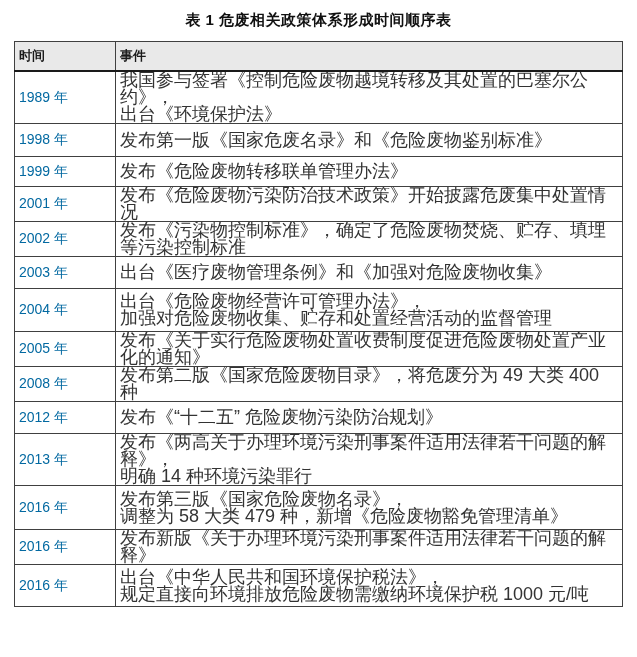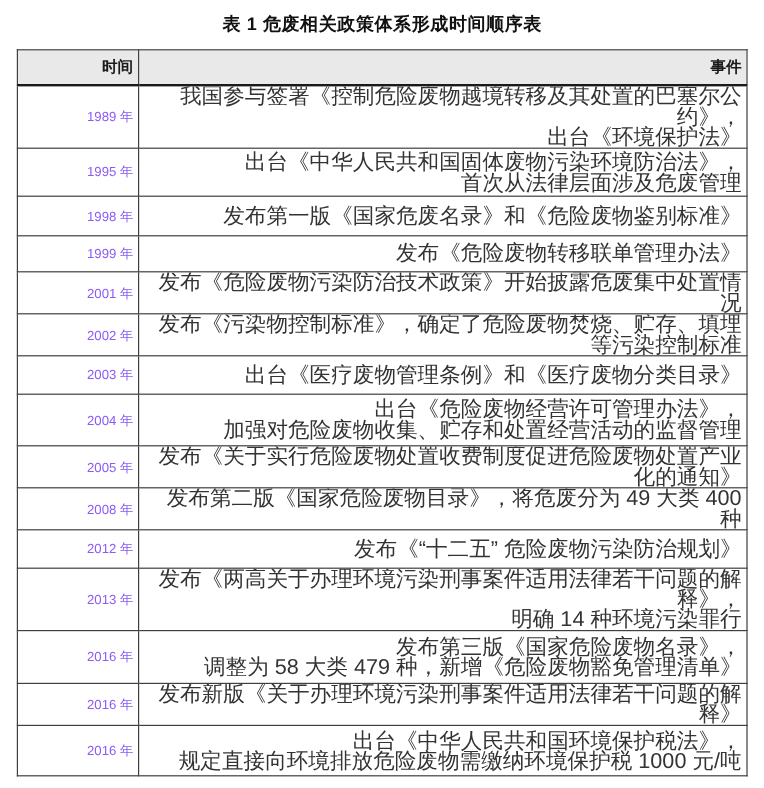--- a/index.html
+++ b/index.html
@@ -29,36 +29,36 @@
   table.policy{
     border-collapse:collapse;
     table-layout:fixed;
     width:609px;
     margin:11px 0 0 14px;
     border:1px solid var(--outer);
   }
   col.c-year{width:101px;}
   th,td{
     border:1px solid var(--border);
-    text-align:right;
+    text-align:left;
     vertical-align:middle;
     padding:0 4px;
     overflow:hidden;
   }
   th{
     background:var(--header-bg);
     font-size:13px;
     font-weight:bold;
     color:#1a1a1a;
     height:28px;
     border-bottom:2px solid #1a1a1a;
   }
   td.year{
-    font-size:11px;
-    color:#8b5cf6;
+    font-size:14px;
+    color:#0369a1;
     white-space:nowrap;
   }
   td.event{
     font-size:18px;
     color:#333333;
   }
   .line{line-height:17px;}
   .line:empty{display:none;}
   
   .h30{height:30px;} .h31{height:31px;} .h32{height:32px;} .h33{height:33px;}
@@ -83,27 +83,20 @@
       </tr>
     </thead>
     <tbody>
       <tr class="h42">
         <td class="year">1989 年</td>
         <td class="event">
           <div class="line">我国参与签署《控制危险废物越境转移及其处置的巴塞尔公约》，</div>
           <div class="line">出台《环境保护法》</div>
         </td>
       </tr>
-      <tr class="h40">
-        <td class="year">1995 年</td>
-        <td class="event">
-          <div class="line">出台《中华人民共和国固体废物污染环境防治法》，</div>
-          <div class="line">首次从法律层面涉及危废管理</div>
-        </td>
-      </tr>
       <tr class="h33">
         <td class="year">1998 年</td>
         <td class="event">
           <div class="line">发布第一版《国家危废名录》和《危险废物鉴别标准》</div>
 
         </td>
       </tr>
       <tr class="h30">
         <td class="year">1999 年</td>
         <td class="event">
@@ -121,21 +114,21 @@
       <tr class="h30">
         <td class="year">2002 年</td>
         <td class="event">
           <div class="line">发布《污染物控制标准》，确定了危险废物焚烧、贮存、填埋等污染控制标准</div>
 
         </td>
       </tr>
       <tr class="h32">
         <td class="year">2003 年</td>
         <td class="event">
-          <div class="line">出台《医疗废物管理条例》和《医疗废物分类目录》</div>
+          <div class="line">出台《医疗废物管理条例》和《加强对危险废物收集》</div>
 
         </td>
       </tr>
       <tr class="h43">
         <td class="year">2004 年</td>
         <td class="event">
           <div class="line">出台《危险废物经营许可管理办法》，</div>
           <div class="line">加强对危险废物收集、贮存和处置经营活动的监督管理</div>
         </td>
       </tr>

